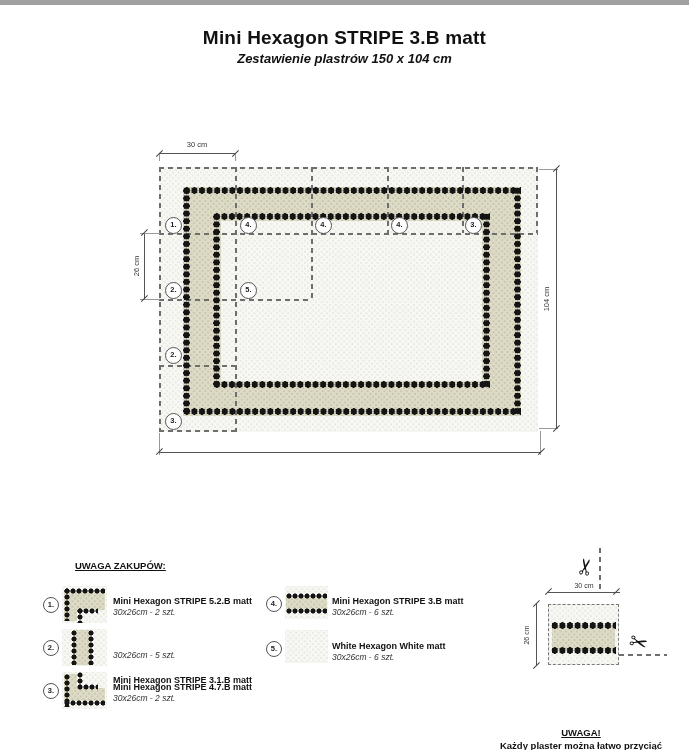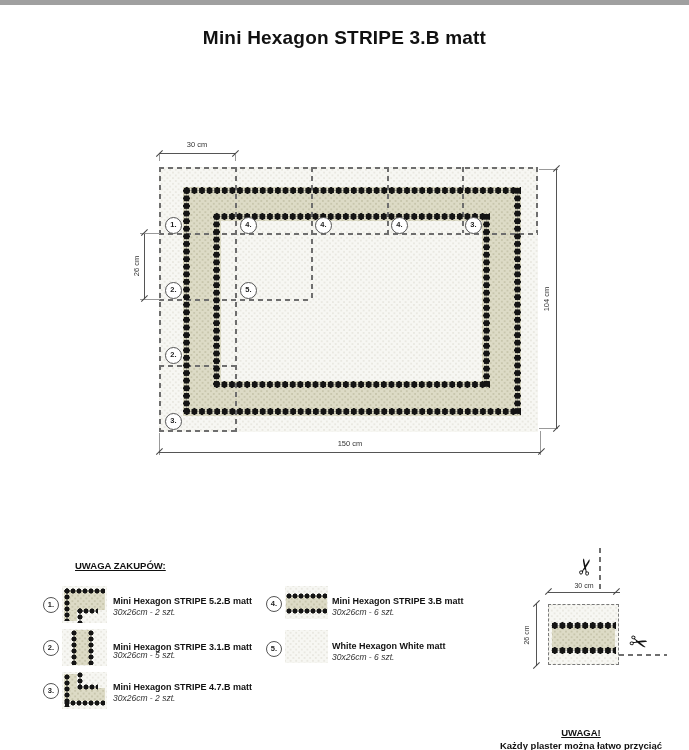--- a/index.html
+++ b/index.html
@@ -64,20 +64,21 @@
   .warn2{font-size:9.5px;font-weight:bold;text-align:center;margin-top:2px;}
 </style>
 </head>
 <body>
 
 <div id="canvas">
 
   <div class="abs topbar"></div>
 
   <div class="abs title">Mini Hexagon STRIPE 3.B matt</div>
+  <div class="abs subtitle">Zestawienie plastrów 150 x 104 cm</div>
 
   <div class="abs" style="left:159px;top:167px;width:379px;height:265px;">
 
     <div class="abs hexwhite" style="left:0;top:0;width:379px;height:265px;"></div>
 
     <div class="abs hexbeige" style="left:24px;top:20px;width:338px;height:229px;"></div>
     <div class="abs hexwhite" style="left:62px;top:54px;width:261px;height:160px;"></div>
 
     <div class="abs dotrow" style="left:24px;top:20px;width:338px;"></div>
     <div class="abs dotrow" style="left:24px;top:241px;width:338px;"></div>
@@ -127,21 +128,20 @@
 
     <div class="abs ext" style="left:380px;top:2px;width:19px;height:1px;"></div>
     <div class="abs ext" style="left:380px;top:261px;width:19px;height:1px;"></div>
     <div class="abs dimline" style="left:397px;top:2px;width:1.2px;height:260px;"></div>
     <div class="abs tick" style="left:393px;top:1px;"></div>
     <div class="abs tick" style="left:393px;top:261px;"></div>
     <div class="abs dimlabel rot" style="left:354px;top:126px;width:70px;height:12px;text-align:center;">104 cm</div>
 
     <div class="abs ext" style="left:0;top:266px;width:1px;height:22px;"></div>
     <div class="abs ext" style="left:381px;top:264px;width:1px;height:24px;"></div>
-    <div class="abs dimlabel" style="left:0;top:272px;width:382px;text-align:center;">150 cm</div>
     <div class="abs dimline" style="left:0;top:285px;width:382px;height:1.2px;"></div>
     <div class="abs tick" style="left:-4px;top:284px;"></div>
     <div class="abs tick" style="left:378px;top:284px;"></div>
   </div>
 
   <div class="abs lhead" style="left:75px;top:560px;">UWAGA ZAKUPÓW:</div>
 
   <div class="abs lcircle" style="left:43px;top:597px;">1.</div>
   <div class="abs thumb hexwhite" style="left:62px;top:586px;width:45px;height:37px;">
     <div class="abs hexbeige" style="left:2px;top:4px;width:41px;height:20px;"></div>
@@ -153,21 +153,21 @@
   </div>
   <div class="abs lname" style="left:113px;top:596px;">Mini Hexagon STRIPE 5.2.B matt</div>
   <div class="abs lqty" style="left:113px;top:607px;">30x26cm - 2 szt.</div>
 
   <div class="abs lcircle" style="left:43px;top:640px;">2.</div>
   <div class="abs thumb hexwhite" style="left:62px;top:629px;width:45px;height:37px;">
     <div class="abs hexbeige" style="left:12px;top:1px;width:17px;height:35px;"></div>
     <div class="abs dotcol-s" style="left:9px;top:1px;height:35px;"></div>
     <div class="abs dotcol-s" style="left:26px;top:1px;height:35px;"></div>
   </div>
-  <div class="abs lname" style="left:113px;top:642px;">Mini Hexagon STRIPE 3.1.B matt</div>
+  <div class="abs lname" style="left:113px;top:675px;">Mini Hexagon STRIPE 3.1.B matt</div>
   <div class="abs lqty" style="left:113px;top:650px;">30x26cm - 5 szt.</div>
 
   <div class="abs lcircle" style="left:43px;top:683px;">3.</div>
   <div class="abs thumb hexwhite" style="left:62px;top:672px;width:45px;height:37px;">
     <div class="abs hexbeige" style="left:2px;top:16px;width:41px;height:13px;"></div>
     <div class="abs hexbeige" style="left:2px;top:2px;width:13px;height:16px;"></div>
     <div class="abs dotrow-s" style="left:2px;top:28px;width:41px;"></div>
     <div class="abs dotcol-s" style="left:2px;top:2px;height:33px;"></div>
     <div class="abs dotcol-s" style="left:15px;top:0;height:14px;"></div>
     <div class="abs dotrow-s" style="left:15px;top:12px;width:21px;"></div>

